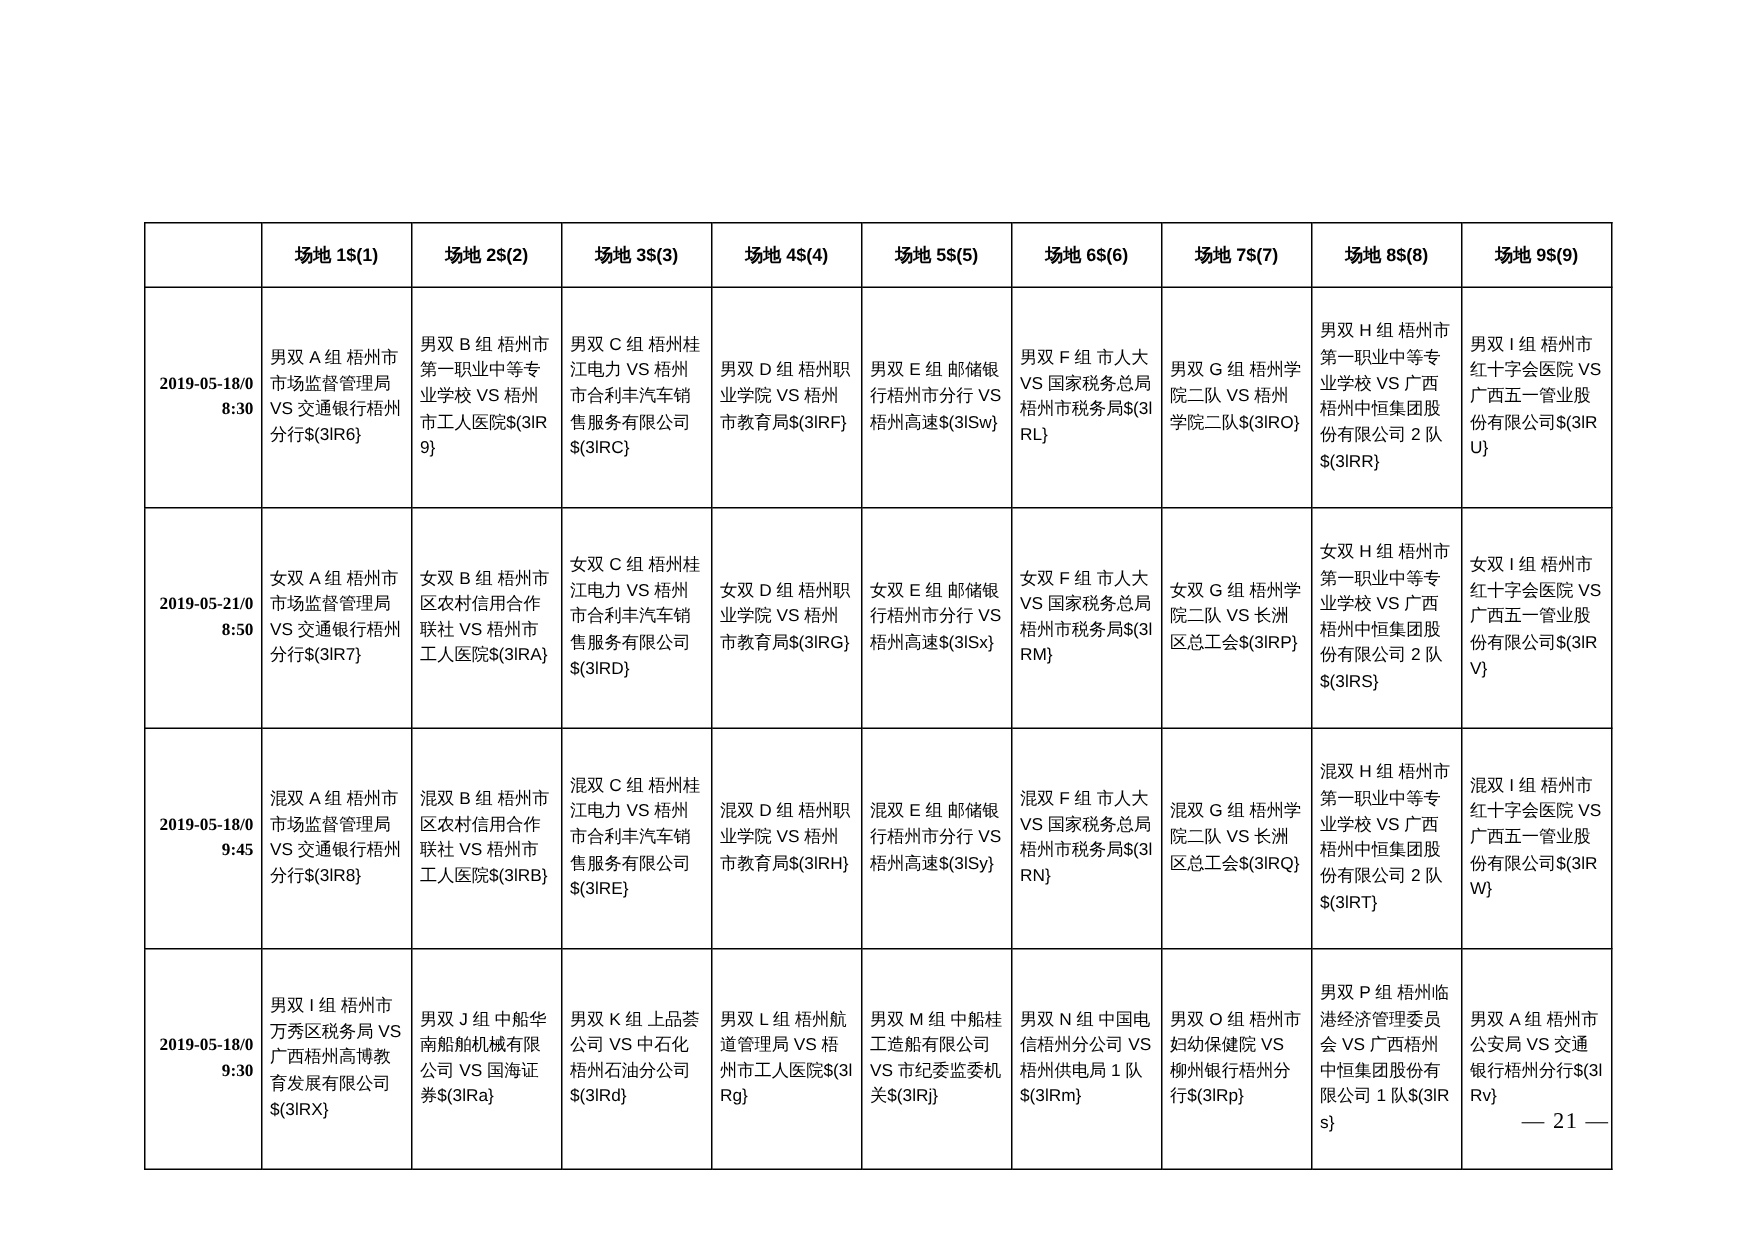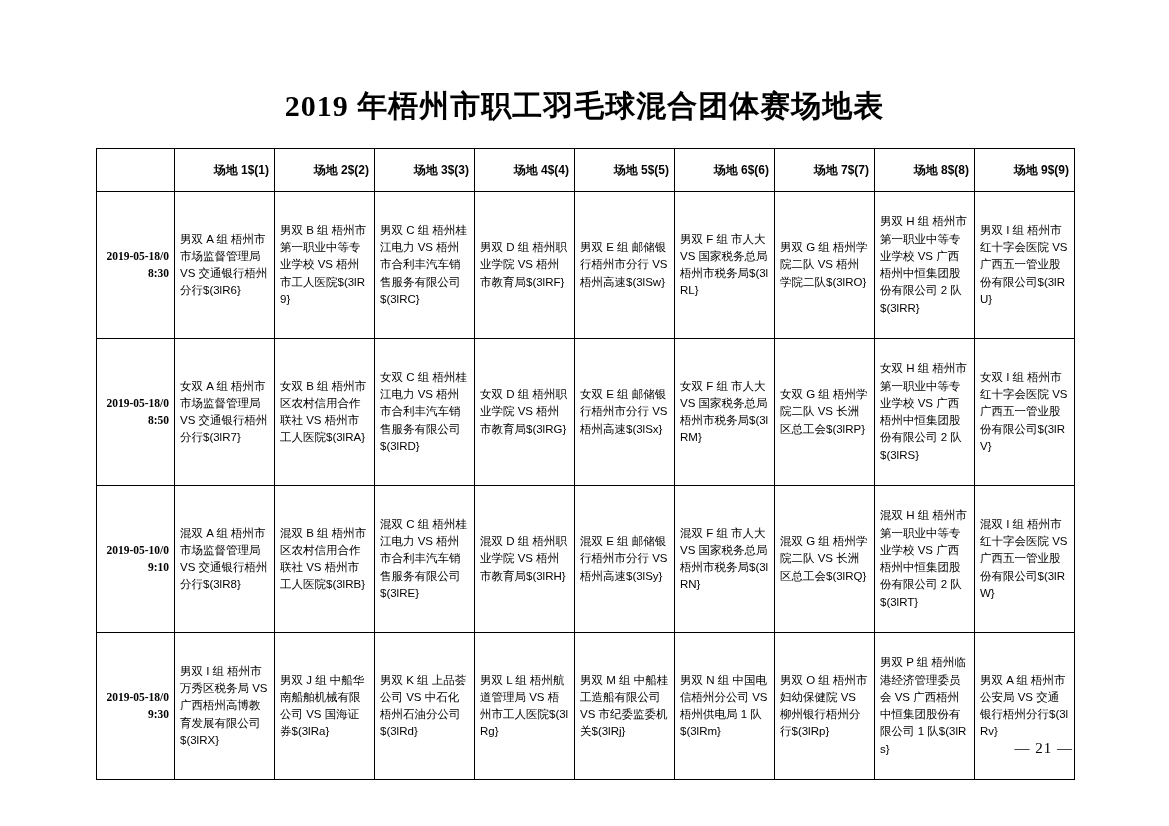--- a/index.html
+++ b/index.html
@@ -48,21 +48,21 @@
   table.schedule td, table.schedule th {
     border: 1px solid #000000;
     vertical-align: middle;
     font-size: 11.5px;
     line-height: 1.5;
     padding: 4px 5px;
     word-break: break-all;
   }
   table.schedule thead th {
     font-weight: bold;
-    text-align: right;
+    text-align: center;
     height: 34px;
     vertical-align: middle;
     font-size: 12px;
   }
   th.corner-cell {
     border-top: none;
     border-left: none;
     background: #ffffff;
   }
   td.time-cell {
@@ -87,21 +87,20 @@
     font-family: "Liberation Serif", serif;
     letter-spacing: 1px;
     text-align: right;
   }
 </style>
 </head>
 <body>
 
 <div class="page">
 
-  <h1 class="doc-title">2019 年梧州市职工羽毛球混合团体赛场地表</h1>
 
   <div class="table-wrap">
     <table class="schedule">
       <colgroup>
         <col class="time-col">
         <col class="venue-col">
           <col class="venue-col">
           <col class="venue-col">
         <col class="venue-col">
           <col class="venue-col">
@@ -140,42 +139,42 @@
           <td class="match-cell">男双 F 组
 市人大 VS 国家税务总局梧州市税务局$(3lRL}</td>
           <td class="match-cell">男双 G 组
 梧州学院二队 VS 梧州学院二队$(3lRO}</td>
           <td class="match-cell">男双 H 组
 梧州市第一职业中等专业学校 VS 广西梧州中恒集团股份有限公司 2 队$(3lRR}</td>
           <td class="match-cell">男双 I 组
 梧州市红十字会医院 VS 广西五一管业股份有限公司$(3lRU}</td>
         </tr>
         <tr>
-          <td class="time-cell">2019-05-18/08:50</td>
+          <td class="time-cell">2019-05-21/08:50</td>
           <td class="match-cell">女双 A 组
 梧州市市场监督管理局 VS 交通银行梧州分行$(3lR7}</td>
           <td class="match-cell">女双 B 组
 梧州市区农村信用合作联社 VS 梧州市工人医院$(3lRA}</td>
           <td class="match-cell">女双 C 组
 梧州桂江电力 VS 梧州市合利丰汽车销售服务有限公司$(3lRD}</td>
           <td class="match-cell">女双 D 组
 梧州职业学院 VS 梧州市教育局$(3lRG}</td>
           <td class="match-cell">女双 E 组
 邮储银行梧州市分行 VS 梧州高速$(3lSx}</td>
           <td class="match-cell">女双 F 组
 市人大 VS 国家税务总局梧州市税务局$(3lRM}</td>
           <td class="match-cell">女双 G 组
 梧州学院二队 VS 长洲区总工会$(3lRP}</td>
           <td class="match-cell">女双 H 组
 梧州市第一职业中等专业学校 VS 广西梧州中恒集团股份有限公司 2 队$(3lRS}</td>
           <td class="match-cell">女双 I 组
 梧州市红十字会医院 VS 广西五一管业股份有限公司$(3lRV}</td>
         </tr>
         <tr>
-          <td class="time-cell">2019-05-10/09:10</td>
+          <td class="time-cell">2019-05-18/09:45</td>
           <td class="match-cell">混双 A 组
 梧州市市场监督管理局 VS 交通银行梧州分行$(3lR8}</td>
           <td class="match-cell">混双 B 组
 梧州市区农村信用合作联社 VS 梧州市工人医院$(3lRB}</td>
           <td class="match-cell">混双 C 组
 梧州桂江电力 VS 梧州市合利丰汽车销售服务有限公司$(3lRE}</td>
           <td class="match-cell">混双 D 组
 梧州职业学院 VS 梧州市教育局$(3lRH}</td>
           <td class="match-cell">混双 E 组
 邮储银行梧州市分行 VS 梧州高速$(3lSy}</td>

